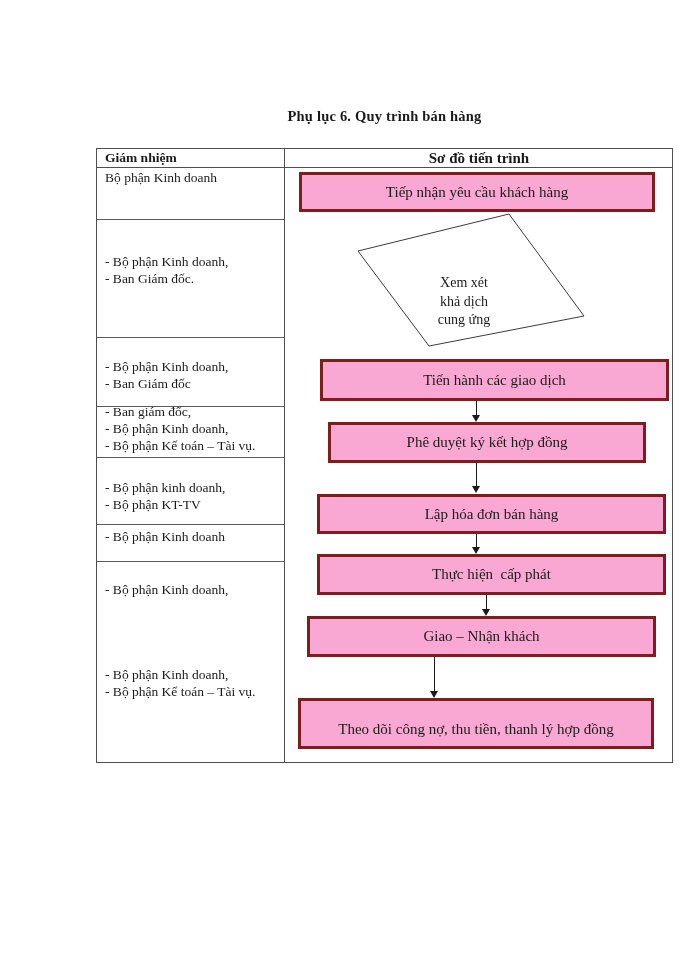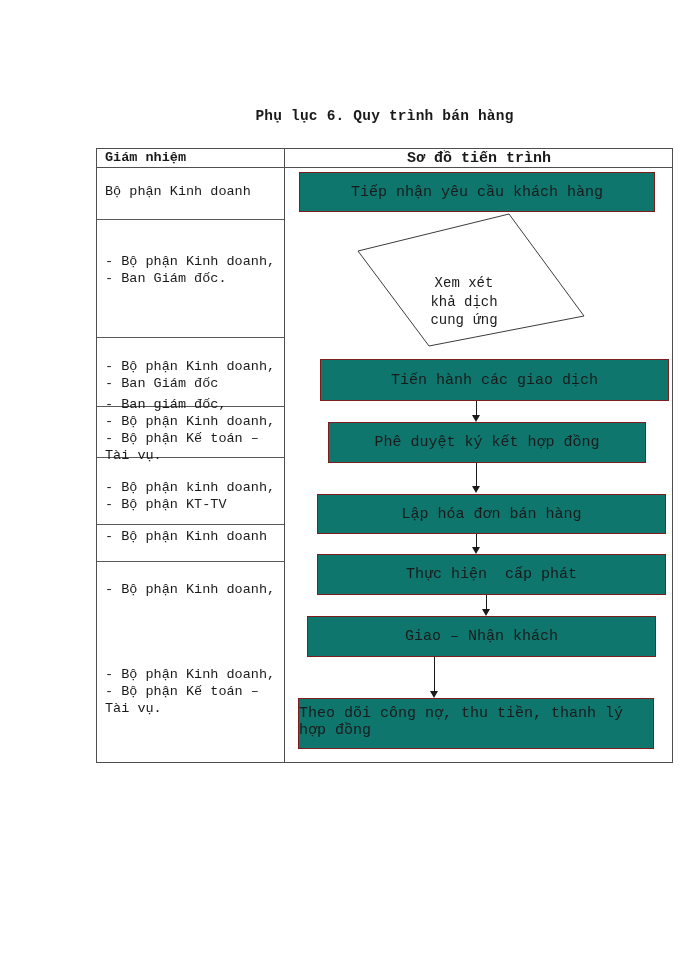--- a/index.html
+++ b/index.html
@@ -5,21 +5,21 @@
   html, body {
     margin: 0;
     padding: 0;
     background: #ffffff;
   }
   .page {
     position: relative;
     width: 700px;
     height: 960px;
     background: #ffffff;
-    font-family: Liberation Mono, monospace;
+    font-family: Liberation Serif, serif;
     color: #1a1a1a;
     overflow: hidden;
     border-radius: 19px;
   }
   .doc-title {
     position: absolute;
     left: 96px;
     top: 108px;
     width: 577px;
     text-align: center;
@@ -77,33 +77,33 @@
   }
   .resp {
     position: absolute;
     left: 8px;
     width: 172px;
     font-size: 13.5px;
     line-height: 17px;
   }
   .flow-box {
     position: absolute;
-    border: 1px solid #7f1d1d;
+    border: 3px solid #7f1d1d;
     box-sizing: border-box;
-    background: #0f766e;
+    background: #f9a8d4;
     display: flex;
     align-items: center;
     justify-content: center;
     text-align: left;
     font-size: 15px;
     white-space: pre-wrap;
   }
   .flow-box.top-align {
     align-items: flex-start;
-    padding-top: 6px;
+    padding-top: 20px;
   }
   .decision-svg {
     position: absolute;
     left: 250px;
     top: 60px;
   }
   .decision-text {
     position: absolute;
     left: 300px;
     top: 104px;
@@ -150,32 +150,32 @@
     <div class="hdr-left">Giám nhiệm</div>
     <div class="hdr-right">Sơ đồ tiến trình</div>
 
     <div class="row-divider" style="top:70px"></div>
     <div class="row-divider" style="top:188px"></div>
     <div class="row-divider" style="top:257px"></div>
     <div class="row-divider" style="top:308px"></div>
     <div class="row-divider" style="top:375px"></div>
     <div class="row-divider" style="top:412px"></div>
 
-    <div class="resp" style="top:34px">
+    <div class="resp" style="top:20px">
       <div>Bộ phận Kinh doanh</div>
     </div>
     <div class="resp" style="top:104px">
       <div>- Bộ phận Kinh doanh,</div>
       <div>- Ban Giám đốc.</div>
     </div>
     <div class="resp" style="top:209px">
       <div>- Bộ phận Kinh doanh,</div>
       <div>- Ban Giám đốc</div>
     </div>
-    <div class="resp" style="top:247px">
+    <div class="resp" style="top:254px">
       <div>- Ban giám đốc,</div>
       <div>- Bộ phận Kinh doanh,</div>
       <div>- Bộ phận Kế toán – Tài vụ.</div>
     </div>
     <div class="resp" style="top:330px">
       <div>- Bộ phận kinh doanh,</div>
       <div>- Bộ phận KT-TV</div>
     </div>
     <div class="resp" style="top:379px">
       <div>- Bộ phận Kinh doanh</div>

